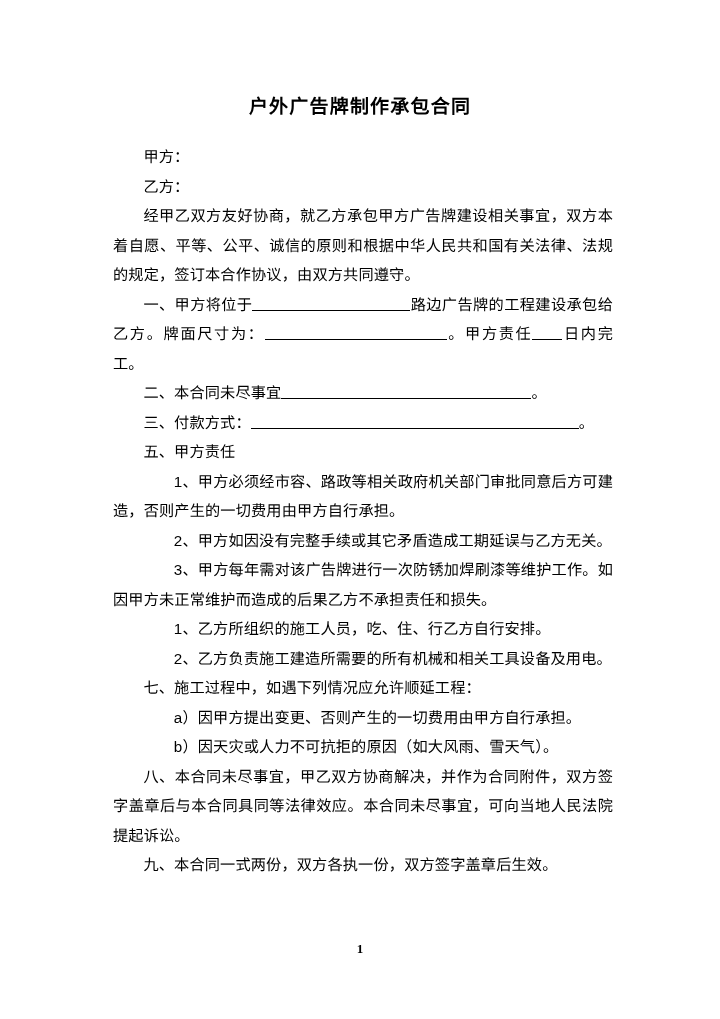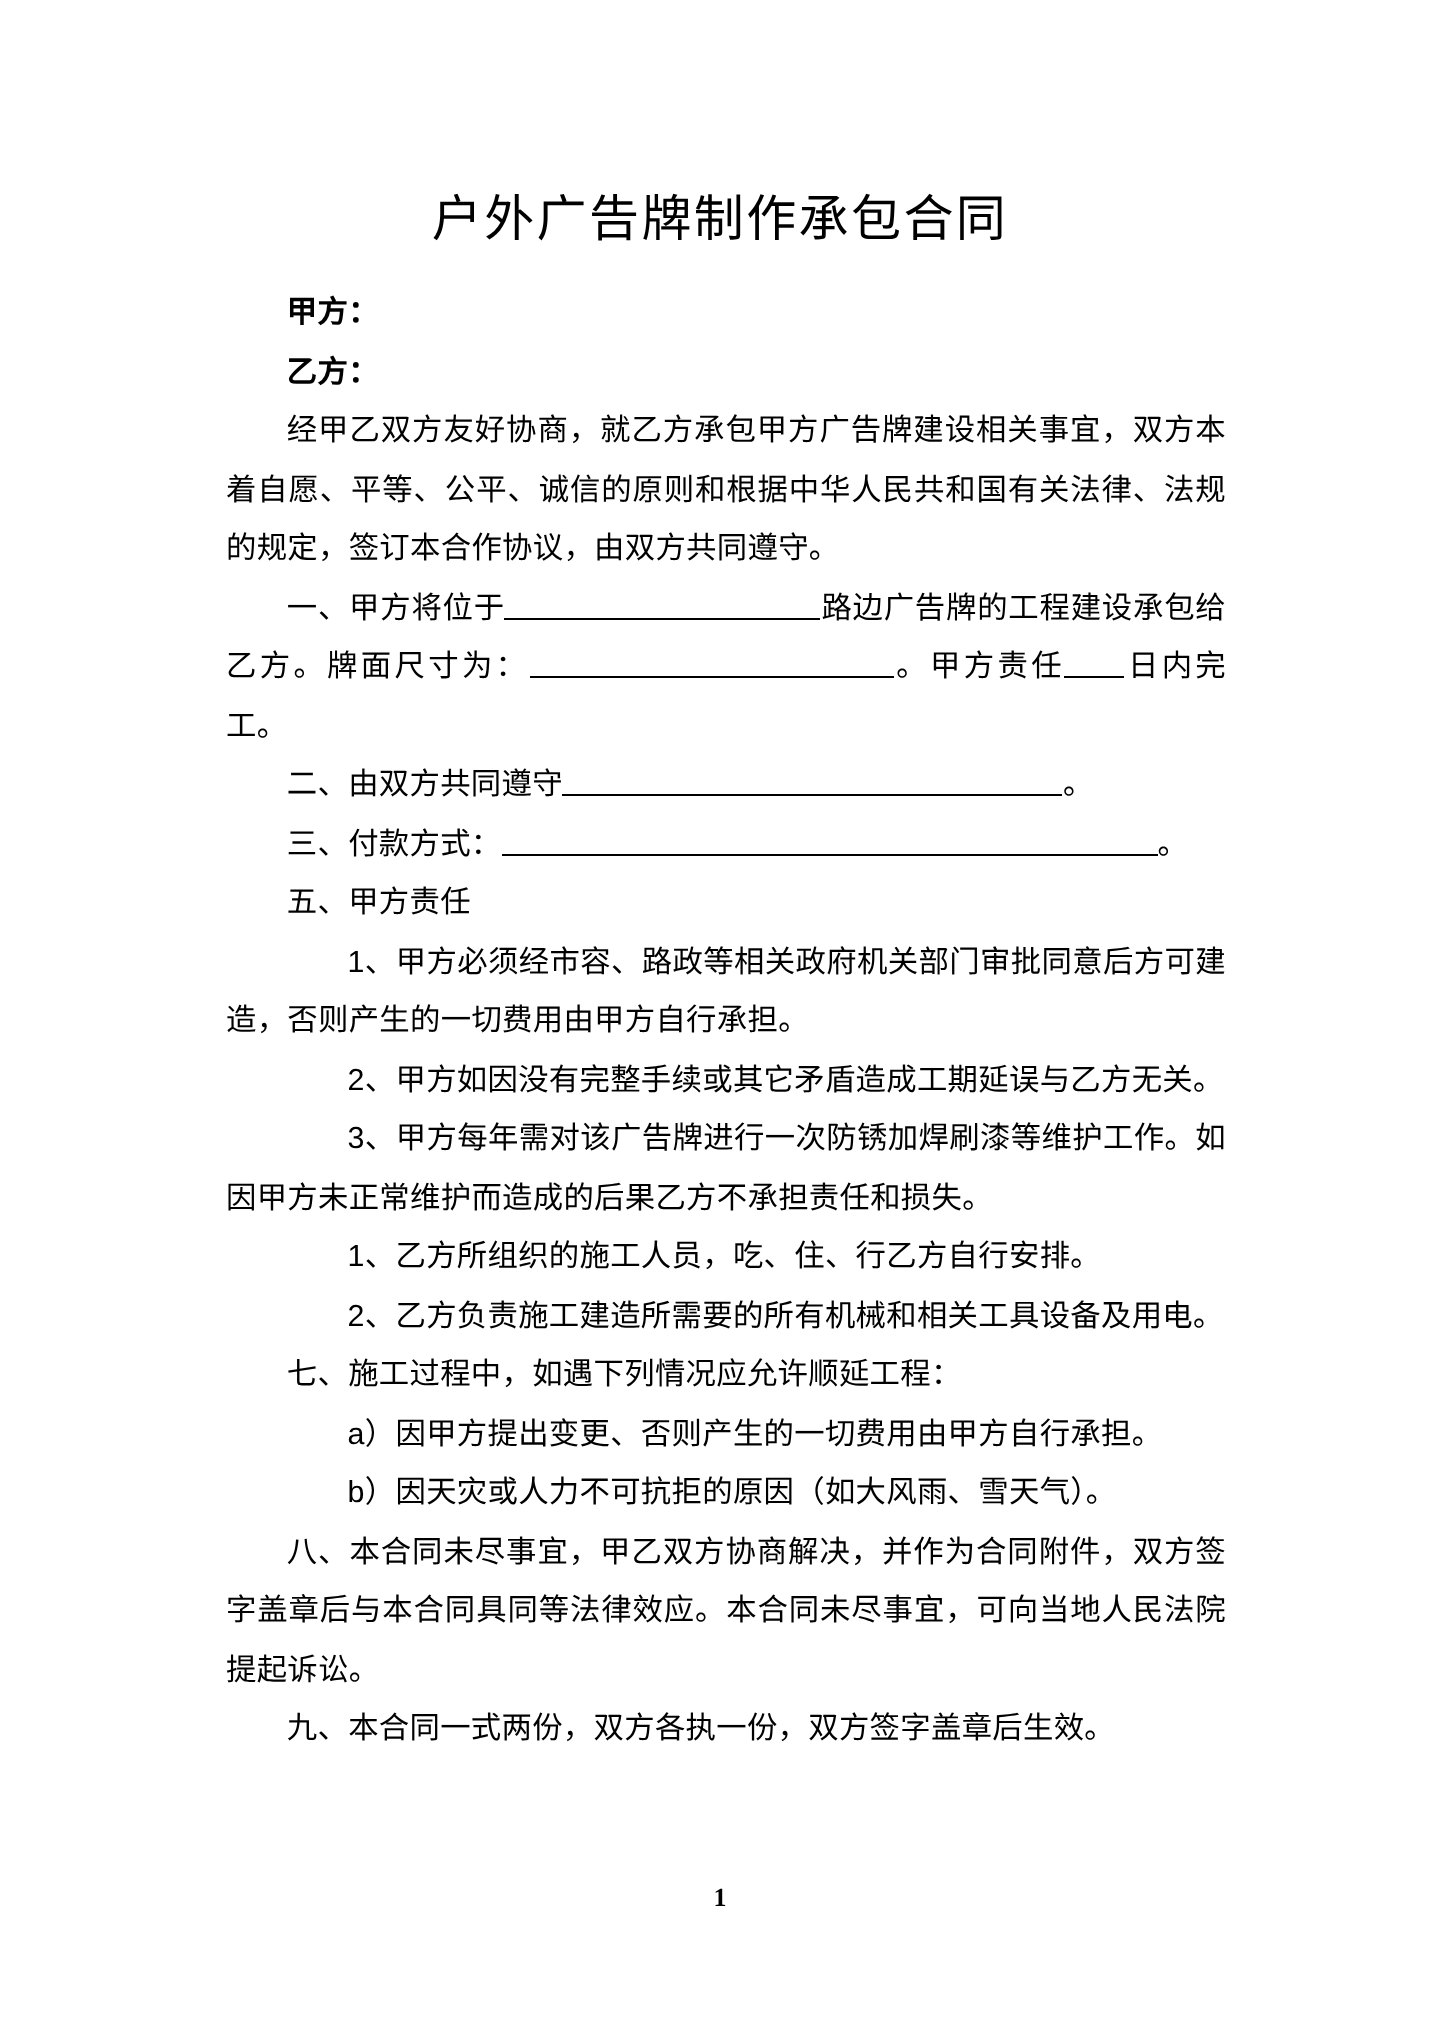--- a/index.html
+++ b/index.html
@@ -27,22 +27,22 @@
   }
 
   
   .doc-title {
     position: absolute;
     top: 78px;
     left: 0;
     width: 720px;
     text-align: center;
     font-family: "Liberation Serif", "DejaVu Serif", serif;
-    font-weight: normal;
-    font-size: 25px;
+    font-weight: bold;
+    font-size: 19px;
     letter-spacing: 1.2px;
     line-height: 32px;
     white-space: nowrap;
   }
 
   
   .body-block {
     position: absolute;
     top: 142px;
     left: 113px;
@@ -59,21 +59,20 @@
     text-indent: 2em;
     text-align: justify;
     text-justify: inter-ideograph;
     word-break: break-all;
   }
   .para.sub {
     text-indent: 4em;
   }
   .para.flat {
     text-indent: 2em;
-    font-weight: bold;
   }
 
   
   .blank {
     display: inline-block;
     border-bottom: 1px solid #000;
     vertical-align: baseline;
     height: 1.02em;
     margin: 0 0 -1px 0;
   }
@@ -110,21 +109,21 @@
     </p>
 
     <p class="para flat">
       <span>乙方：</span>
     </p>
 
     <p class="para">经甲乙双方友好协商，就乙方承包甲方广告牌建设相关事宜，双方本着自愿、平等、公平、诚信的原则和根据中华人民共和国有关法律、法规的规定，签订本合作协议，由双方共同遵守。</p>
 
     <p class="para"><span>一、甲方将位于</span><span class="blank w-loc"></span><span>路边广告牌的工程建设承包给乙方。牌面尺寸为：</span><span class="blank w-size"></span><span>。甲方责任</span><span class="blank w-days"></span><span>日内完工。</span></p>
 
-    <p class="para"><span>二、由双方共同遵守</span><span class="blank w-money"></span><span>。</span></p>
+    <p class="para"><span>二、本合同未尽事宜</span><span class="blank w-money"></span><span>。</span></p>
 
     <p class="para"><span>三、付款方式：</span><span class="blank w-pay"></span><span>。</span></p>
 
 
     <p class="para">五、甲方责任</p>
     <p class="para sub">1、甲方必须经市容、路政等相关政府机关部门审批同意后方可建造，否则产生的一切费用由甲方自行承担。</p>
     <p class="para sub">2、甲方如因没有完整手续或其它矛盾造成工期延误与乙方无关。</p>
     <p class="para sub">3、甲方每年需对该广告牌进行一次防锈加焊刷漆等维护工作。如因甲方未正常维护而造成的后果乙方不承担责任和损失。</p>
 
     <p class="para sub">1、乙方所组织的施工人员，吃、住、行乙方自行安排。</p>

